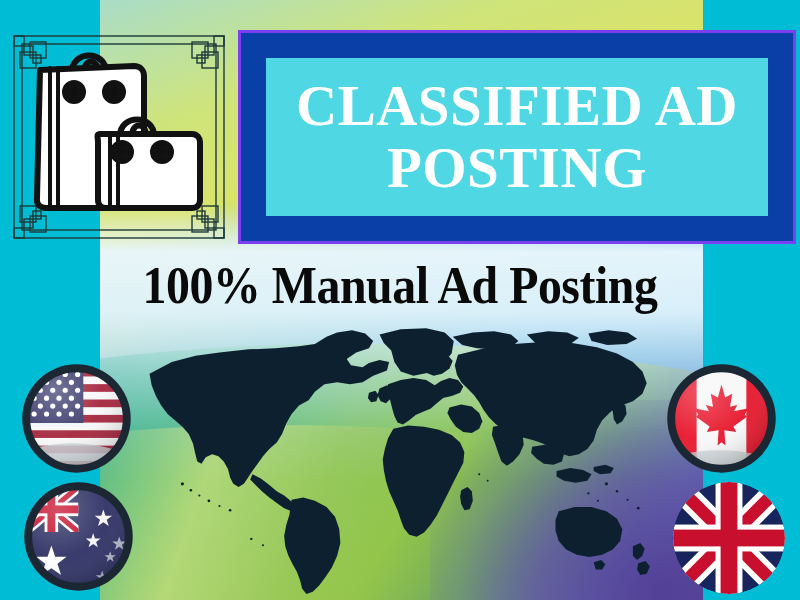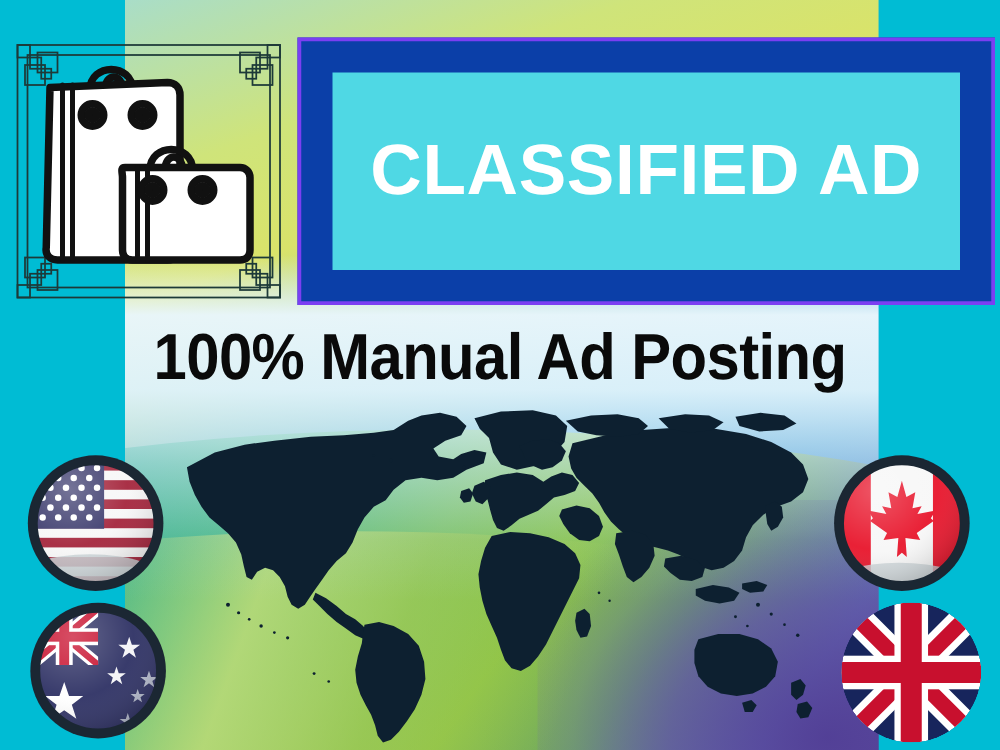--- a/index.html
+++ b/index.html
@@ -5,21 +5,21 @@
   html, body {
     margin: 0;
     padding: 0;
     background: #ffffff;
   }
   #poster {
     position: relative;
     width: 800px;
     height: 600px;
     overflow: hidden;
-    font-family: Liberation Sans, sans-serif;
+    font-family: Liberation Serif, serif;
   }
 
   
   .bg-base {
     position: absolute;
     inset: 0;
     background: #00bcd4;
   }
   .bg-panel {
     position: absolute;
@@ -364,20 +364,21 @@
         <circle cx="94" cy="114" r="3.5" fill="#111111"></circle>
         <circle cx="134" cy="114" r="9"></circle>
         <circle cx="134" cy="114" r="3.5" fill="#111111"></circle>
       </g>
     </svg>
   </div>
 
   <div class="banner">
     <div class="banner-inner">
       <div class="banner-line">CLASSIFIED AD</div>
+      <div class="banner-line">POSTING</div>
     </div>
   </div>
 
   <div class="subtitle">100% Manual Ad Posting</div>
 
   <div class="flag flag-us">
     <svg viewBox="0 0 100 100" xmlns="http://www.w3.org/2000/svg">
       <defs>
         <clipPath id="cUS">
             <circle cx="50" cy="50" r="44"></circle>

